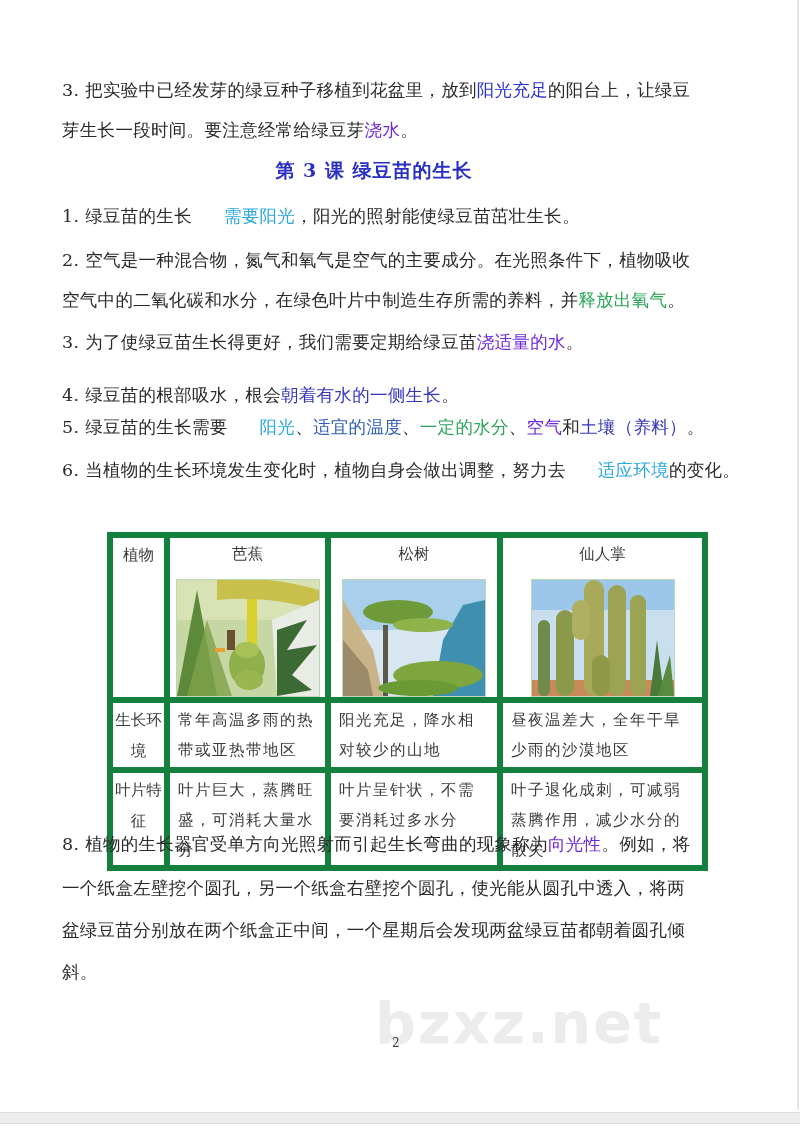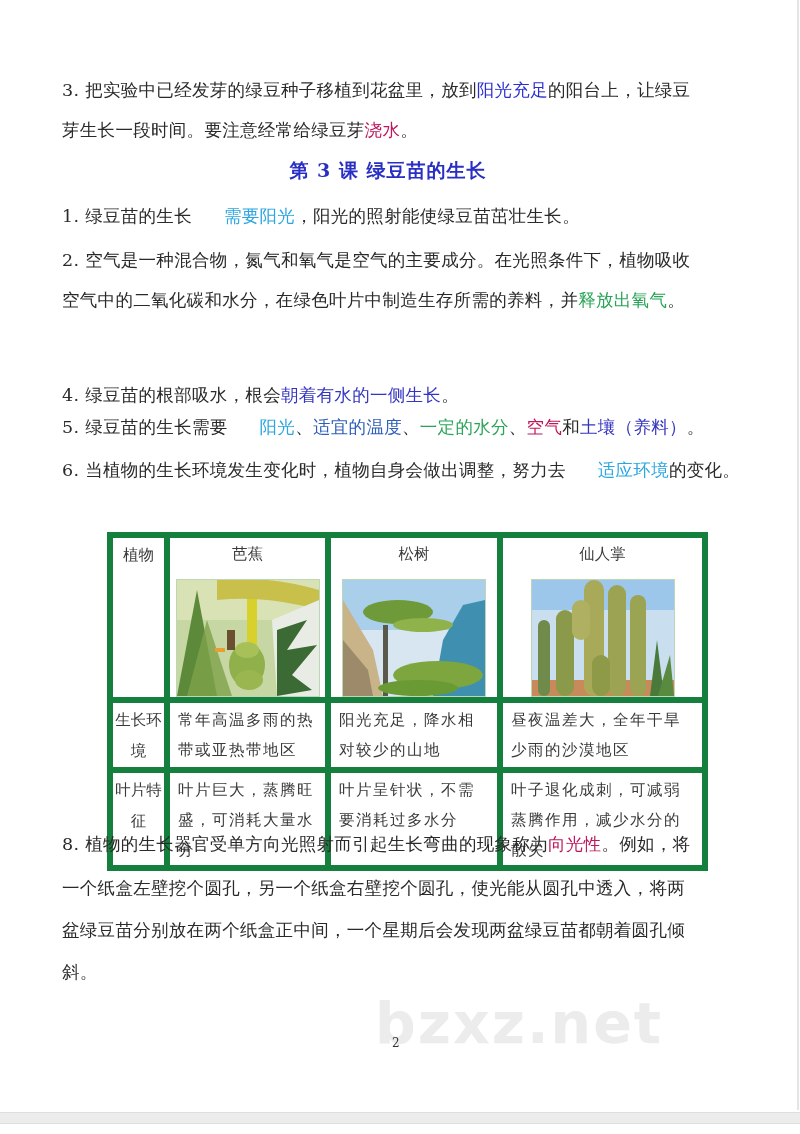--- a/index.html
+++ b/index.html
@@ -1,23 +1,23 @@
 <!DOCTYPE html>
 <html><head>
 <meta charset="utf-8">
 <style>
   html, body { margin:0; padding:0; }
   body { width:800px; height:1134px; background:#ffffff; position:relative; overflow:hidden;
          font-family:"DejaVu Serif","Liberation Serif",serif; color:#2a2a2a; }
   .page { position:absolute; left:0; top:0; width:797px; height:1110px; background:#fff; border-right:2px solid #e4e4e4; }
   .gap { position:absolute; left:0; top:1112px; width:800px; height:10px; background:#ececec; border-top:1px solid #dedede; border-bottom:1px solid #dedede; }
   .line { position:absolute; left:62px; font-size:17.5px; white-space:nowrap; letter-spacing:0.3px; }
-  .title { position:absolute; left:0; width:748px; text-align:center; top:158px; font-size:19px; font-weight:bold; color:#2a2fc4; letter-spacing:1px;padding-left:14px; }
+  .title { position:absolute; left:0; width:748px; text-align:center; top:158px; font-size:19px; font-weight:bold; color:#2a2fc4; letter-spacing:1px; }
   .c-blue { color:#2b2fd0; }
-  .c-red { color:#be185d; }
+  .c-red { color:#6d28d9; }
   .c-sky { color:#2aa6e0;margin-left:32px; }
   .c-green { color:#2aa558; }
   .c-steel { color:#2f5fb8;text-align:right; }
   .c-navy { color:#3535c0; }
   table.plants { position:absolute; left:107px; top:532px; border-collapse:collapse; font-size:15.5px; color:#3a3a3a; }
   table.plants td { border:6px solid #15803d; vertical-align:top; padding:0; }
   .hdr { text-align:center; padding-top:6px !important; height:152px; }
   .rowlabel { width:50px; text-align:center; line-height:31px; padding-top:2px !important; }
   .cell { line-height:30px; padding:2px 6px 0 8px !important; letter-spacing:1.5px;margin-top:40px; }
   .img { margin:14px auto 0 auto; width:142px; height:116px; border:1px solid #bcd7b8; overflow:hidden; }
@@ -32,20 +32,21 @@
   <div class="line" style="top:78px"><span>3. 把实验中已经发芽的绿豆种子移植到花盆里，放到</span><span class="c-blue">阳光充足</span><span>的阳台上，让绿豆</span></div>
   <div class="line" style="top:118px"><span>芽生长一段时间。要注意经常给绿豆芽</span><span class="c-red">浇水</span><span>。</span></div>
 
   <div class="title">第 3 课  绿豆苗的生长</div>
 
   <div class="line" style="top:204px"><span>1. 绿豆苗的生长</span><span class="c-sky">需要阳光</span><span>，阳光的照射能使绿豆苗茁壮生长。</span></div>
 
   <div class="line" style="top:248px">2. 空气是一种混合物，氮气和氧气是空气的主要成分。在光照条件下，植物吸收</div>
   <div class="line" style="top:288px"><span>空气中的二氧化碳和水分，在绿色叶片中制造生存所需的养料，并</span><span class="c-green">释放出氧气</span><span>。</span></div>
 
+  <div class="line" style="top:330px"><span>3. 为了使绿豆苗生长得更好，我们需要定期给绿豆苗</span><span class="c-red">浇适量的水</span><span>。</span></div>
 
   <div class="line" style="top:383px"><span>4. 绿豆苗的根部吸水，根会</span><span class="c-navy">朝着有水的一侧生长</span><span>。</span></div>
 
   <div class="line" style="top:415px"><span>5. 绿豆苗的生长需要</span><span class="c-sky">阳光</span><span>、</span><span class="c-steel">适宜的温度</span><span>、</span><span class="c-green">一定的水分</span><span>、</span><span class="c-red">空气</span><span>和</span><span class="c-navy">土壤（养料）</span><span>。</span></div>
 
   <div class="line" style="top:458px"><span>6. 当植物的生长环境发生变化时，植物自身会做出调整，努力去</span><span class="c-sky">适应环境</span><span>的变化。</span></div>
 
 
   <table class="plants">
     <tbody>

